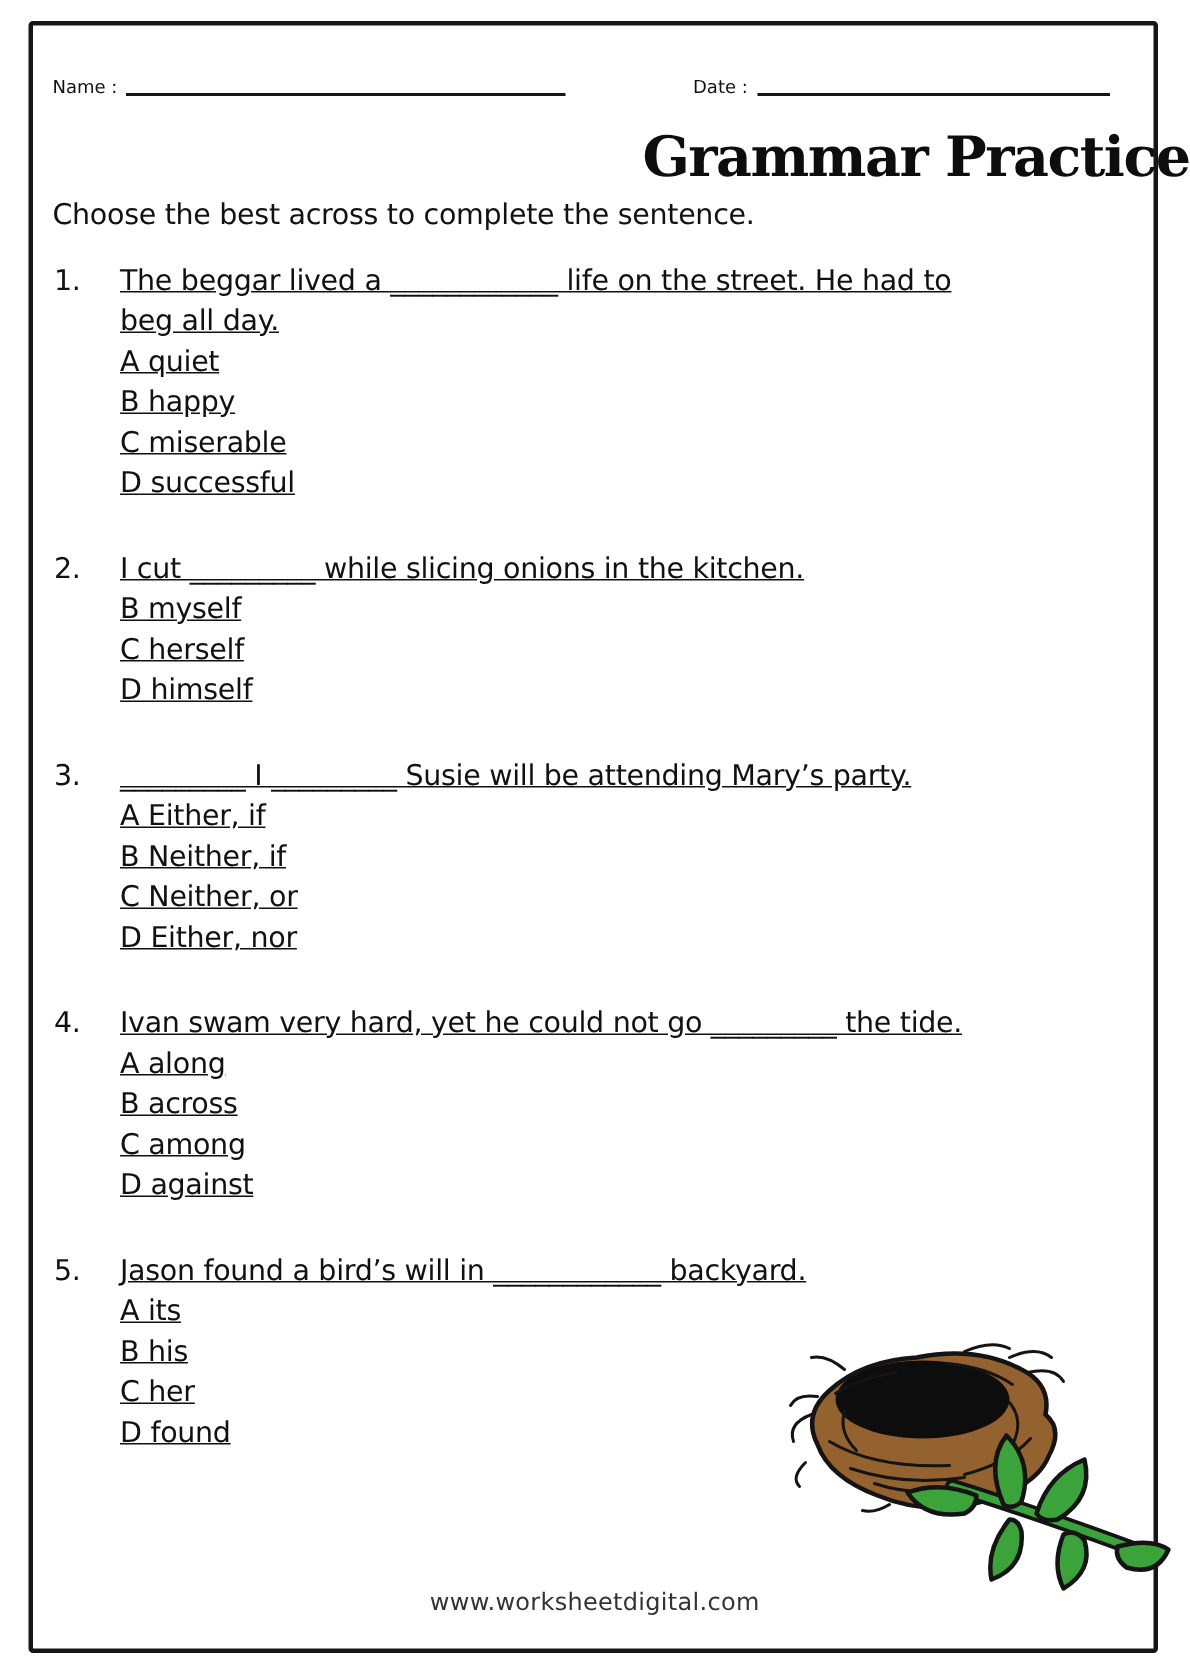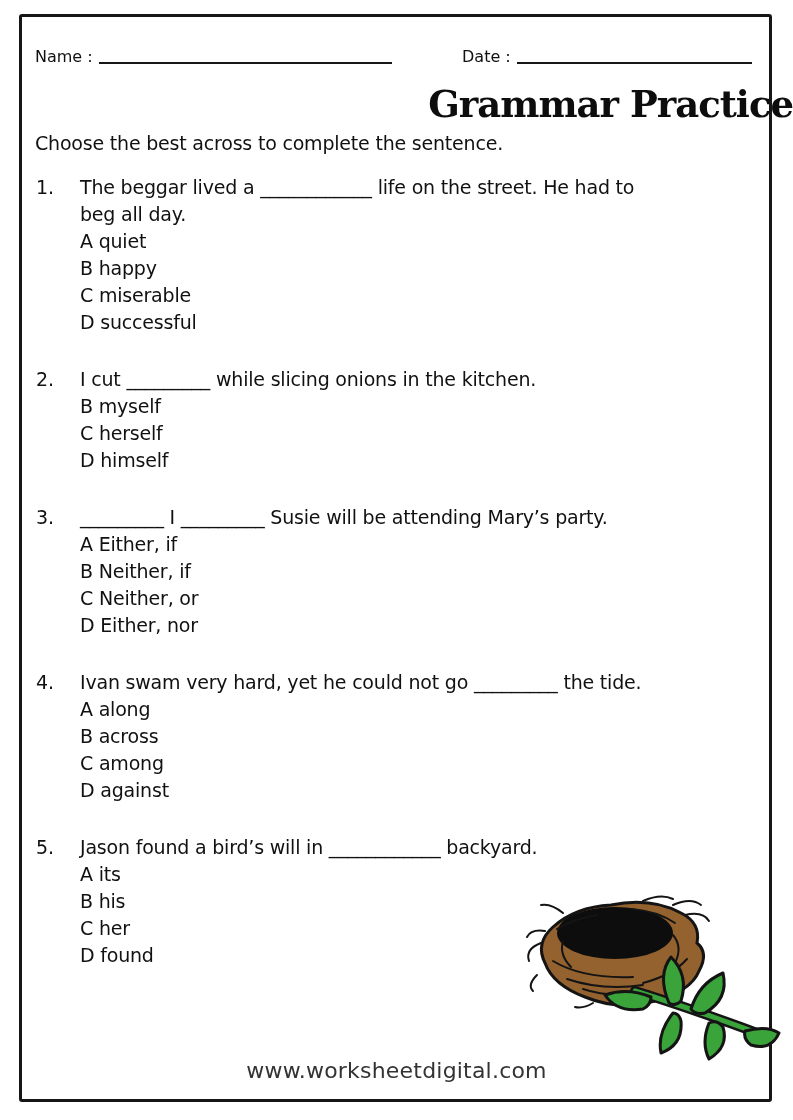--- a/index.html
+++ b/index.html
@@ -12,21 +12,21 @@
     overflow:hidden;
   }
   .frame {
     position:absolute;
     left:19px; top:14px;
     width:753px; height:1088px;
     border:3px solid #161616;
     border-radius:3px;
     background:#ffffff;
   }
-  .field { position:absolute; top:46px; font-size:16px; white-space:nowrap; }
+  .field { position:absolute; top:46px; font-size:12px; white-space:nowrap; }
   .field-name { left:35px; }
   .field-date { left:462px; }
   .u-line {
     display:inline-block;
     border-bottom:2px solid #161616;
     height:16px;
     margin-left:6px;
     transform:translateY(2px);
   }
   .name-line { width:293px; }
@@ -54,32 +54,32 @@
   }
   .question {
     display:flex;
     margin-bottom:30px;
     font-size:19px;
     line-height:27px;
     letter-spacing:-0.2px;
   }
   .q-num { flex:none; width:44px; }
   .q-body { flex:1 1 auto; min-width:0; }
-  .q-line, .q-opt { display:block; white-space:nowrap; }
+  .q-line, .q-opt { display:block; white-space:nowrap;text-decoration:underline; }
   .nest-illustration {
     position:absolute;
     left:523px; top:891px;
     width:258px; height:174px;
   }
   .footer {
     position:absolute;
     top:1058px; left:0;
     width:100%;
     text-align:center;
-    font-size:22px;
+    font-size:16px;
     letter-spacing:0.2px;
     color:#333333;
   }
 </style>
 </head>
 <body>
 
 <div class="frame"></div>
 
 <div class="field field-name">

